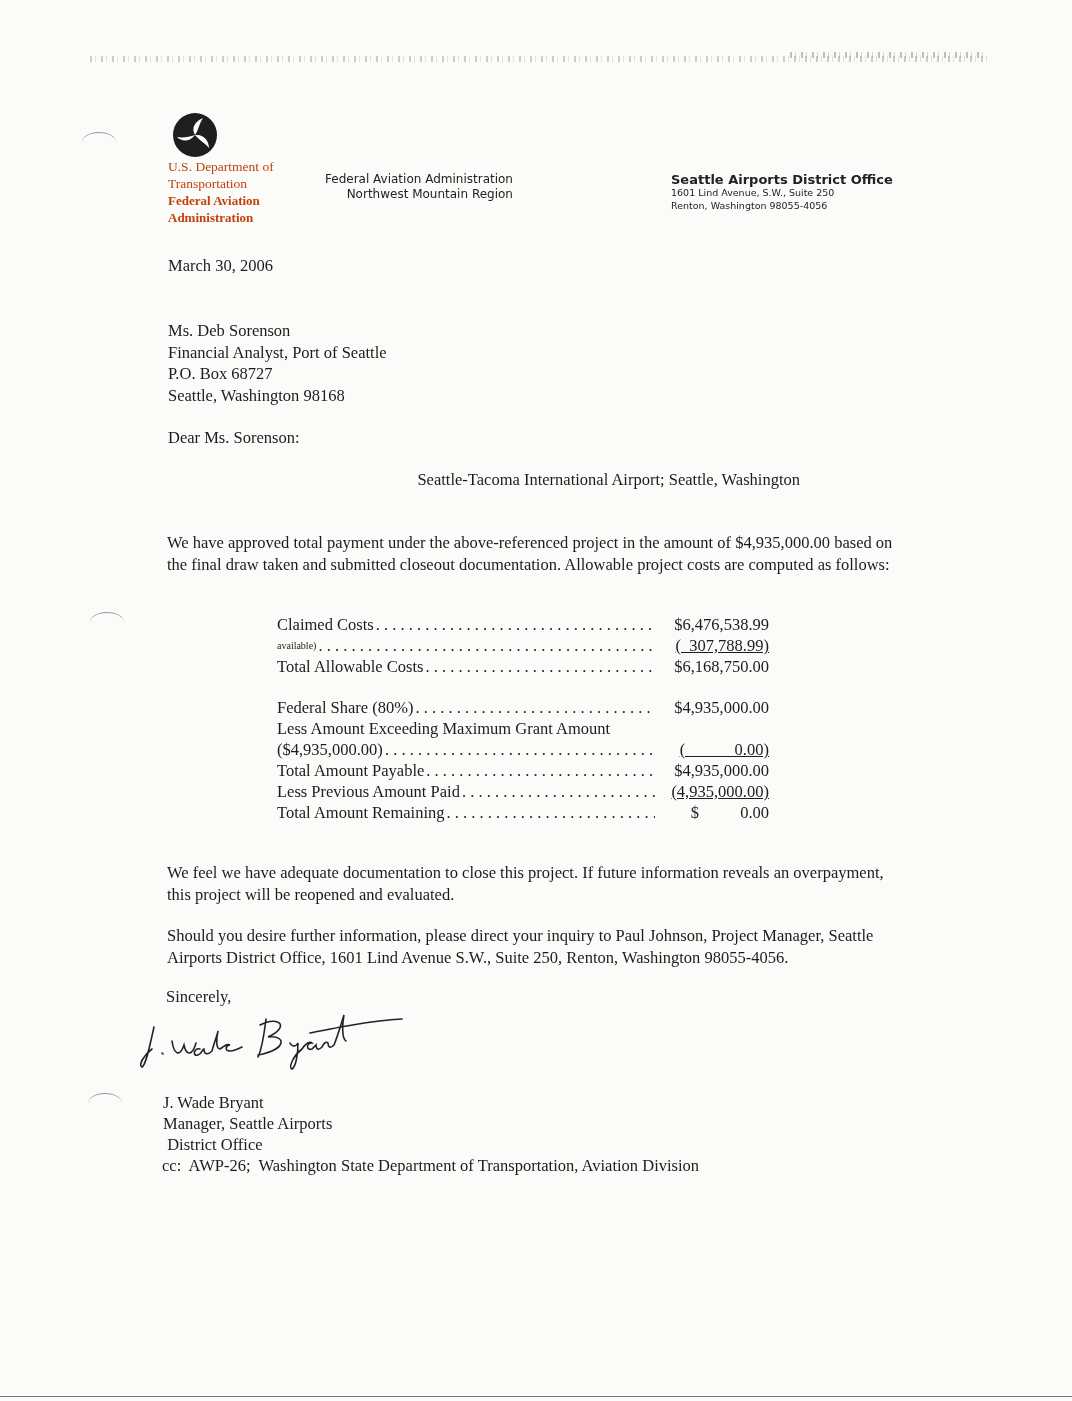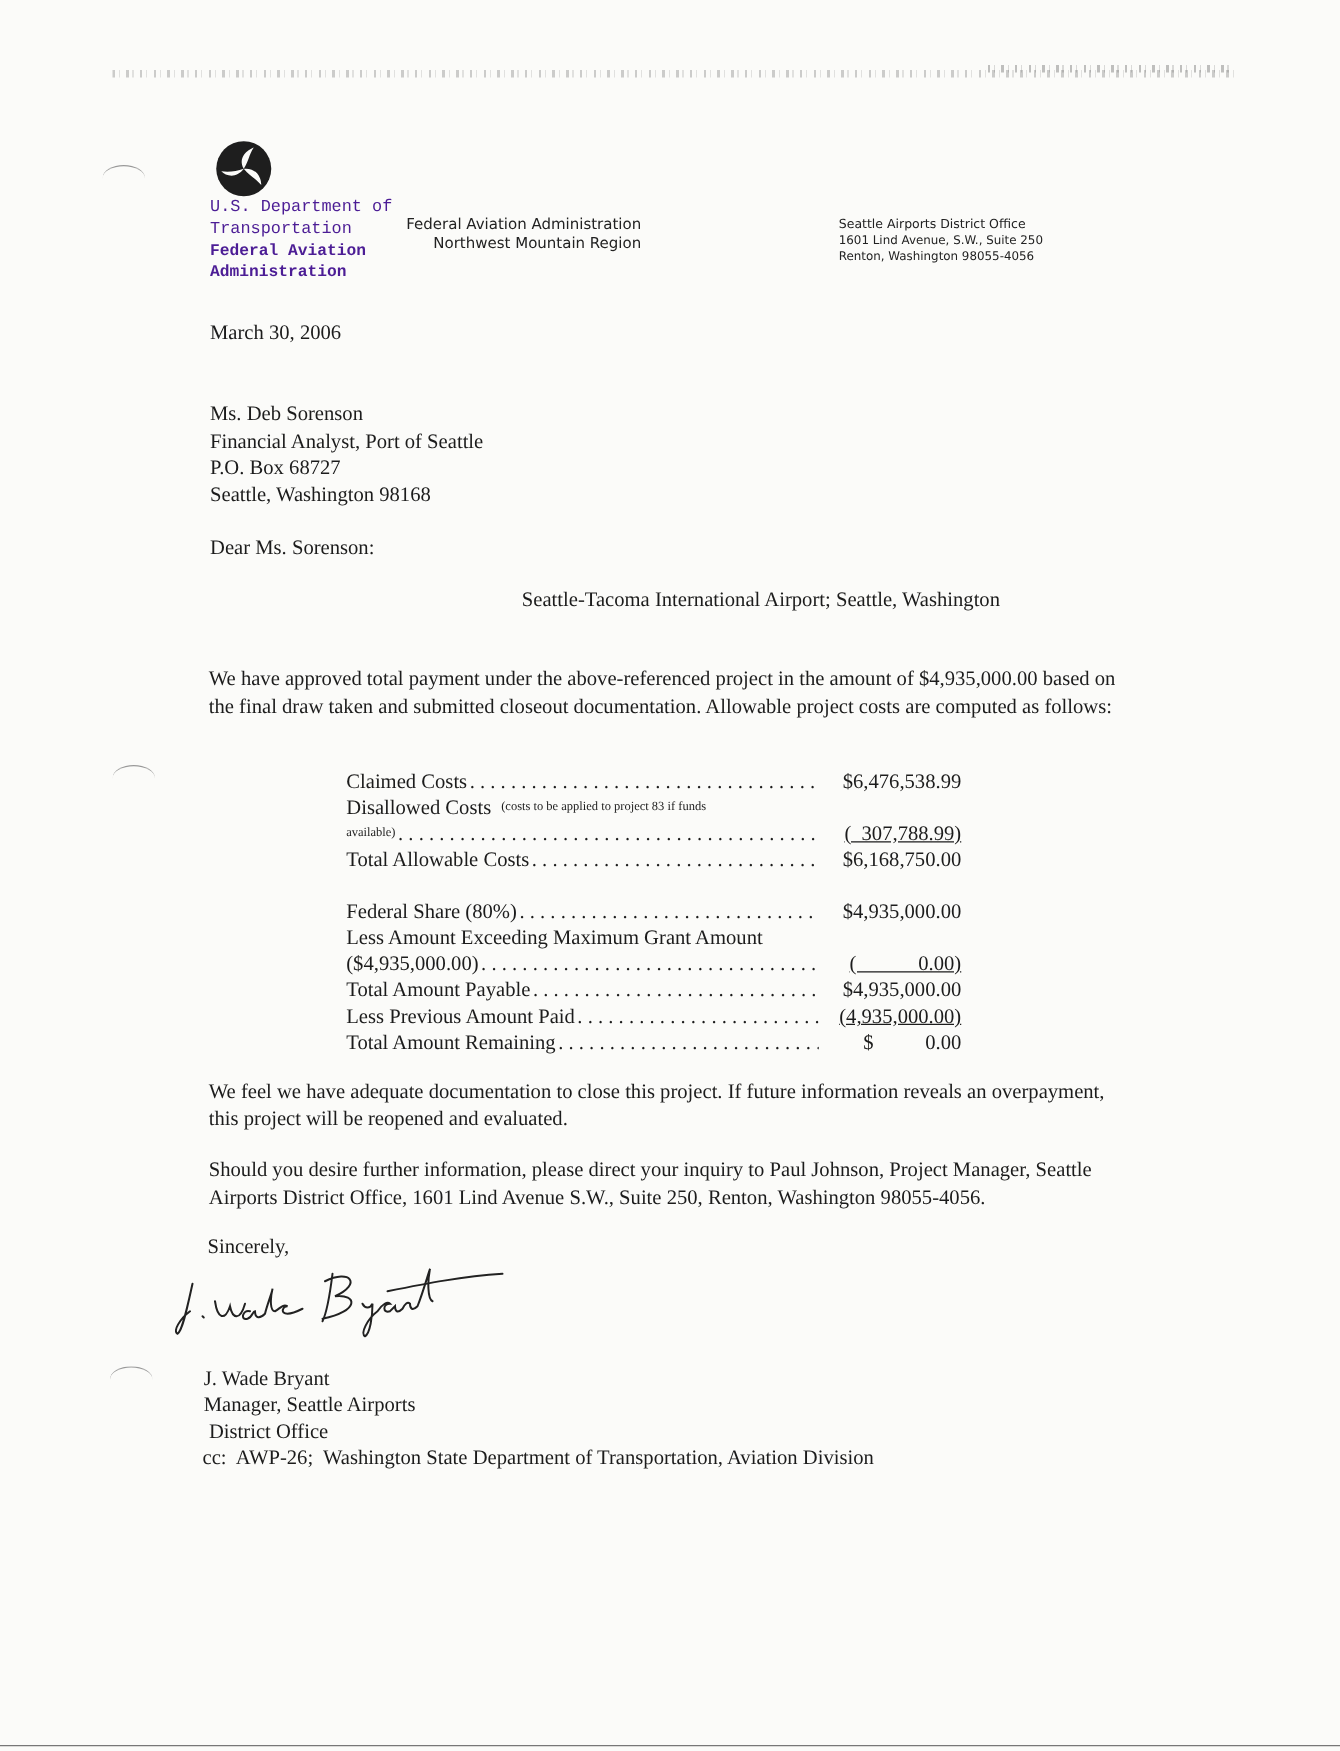--- a/index.html
+++ b/index.html
@@ -11,25 +11,25 @@
   .scan-noise {
     position:absolute; top:56px; height:6px; left:90px; right:80px;
     background-image: repeating-linear-gradient(90deg, rgba(60,60,60,.45) 0 2px, transparent 2px 5px, rgba(60,60,60,.25) 5px 6px, transparent 6px 11px);
     opacity:.55;
   }
   .scan-noise.b { left:790px; right:88px; top:52px; opacity:.7; }
   .punch { position:absolute; width:34px; height:20px; border-top:1.5px solid #999; border-radius:50% 50% 0 0; }
   .bottom-rule { position:absolute; left:0; width:1072px; bottom:4px; height:1px; background:#777; }
 
   .logo { position:absolute; left:172px; top:112px; width:46px; height:46px; }
-  .agency { position:absolute; left:168px; top:158px; font-family:Liberation Mono, monospace; font-size:13.5px; line-height:17px; color:#4c1d95; }
+  .agency { position:absolute; left:168px; top:158px; font-family:Liberation Serif, serif; font-size:13.5px; line-height:17px; color:#c2410c; }
   .agency .bold { font-weight:bold; font-size:13px; }
   .region { position:absolute; left:325px; top:172px; font-family:"DejaVu Sans","Liberation Sans",sans-serif; font-size:12px; line-height:15px; text-align:right; color:#222; }
   .office { position:absolute; left:671px; top:173px; font-family:"DejaVu Sans","Liberation Sans",sans-serif; font-size:9.5px; line-height:13px; color:#222; }
-  .office .bold { font-weight:normal; font-size:10px; }
+  .office .bold { font-weight:bold; font-size:13px; }
 
   .text { position:absolute; font-size:16.5px; line-height:21.5px; }
   .date { left:168px; top:255px; }
   .addr { left:168px; top:320px; }
   .salutation { left:168px; top:427px; }
   .subject { left:300px; top:469px; width:500px; text-align:right; }
   .para { left:167px; width:740px; }
   .p1 { top:532px; }
   .p2 { top:862px; }
   .p3 { top:925px; }
@@ -97,24 +97,20 @@
 
 <div class="text para p1">We have approved total payment under the above-referenced project in the amount of $4,935,000.00 based on the final draw taken and submitted closeout documentation.  Allowable project costs are computed as follows:</div>
 
 <div class="costs">
   <div class="row">
     <span class="lbl">Claimed Costs</span>
     <span class="dots"></span>
     <span class="amt">$6,476,538.99</span>
   </div>
   <div class="row">
-    <span class="lbl">Disallowed Costs</span>
-    <span class="lbl small" style="margin-left:8px;">(costs to be applied to project 83 if funds</span>
-  </div>
-  <div class="row">
     <span class="lbl small">available)</span>
     <span class="dots"></span>
     <span class="amt u" style="white-space:pre;">(  307,788.99)</span>
   </div>
   <div class="row">
     <span class="lbl">Total Allowable Costs</span>
     <span class="dots"></span>
     <span class="amt">$6,168,750.00</span>
   </div>
   <div class="gap"></div>

